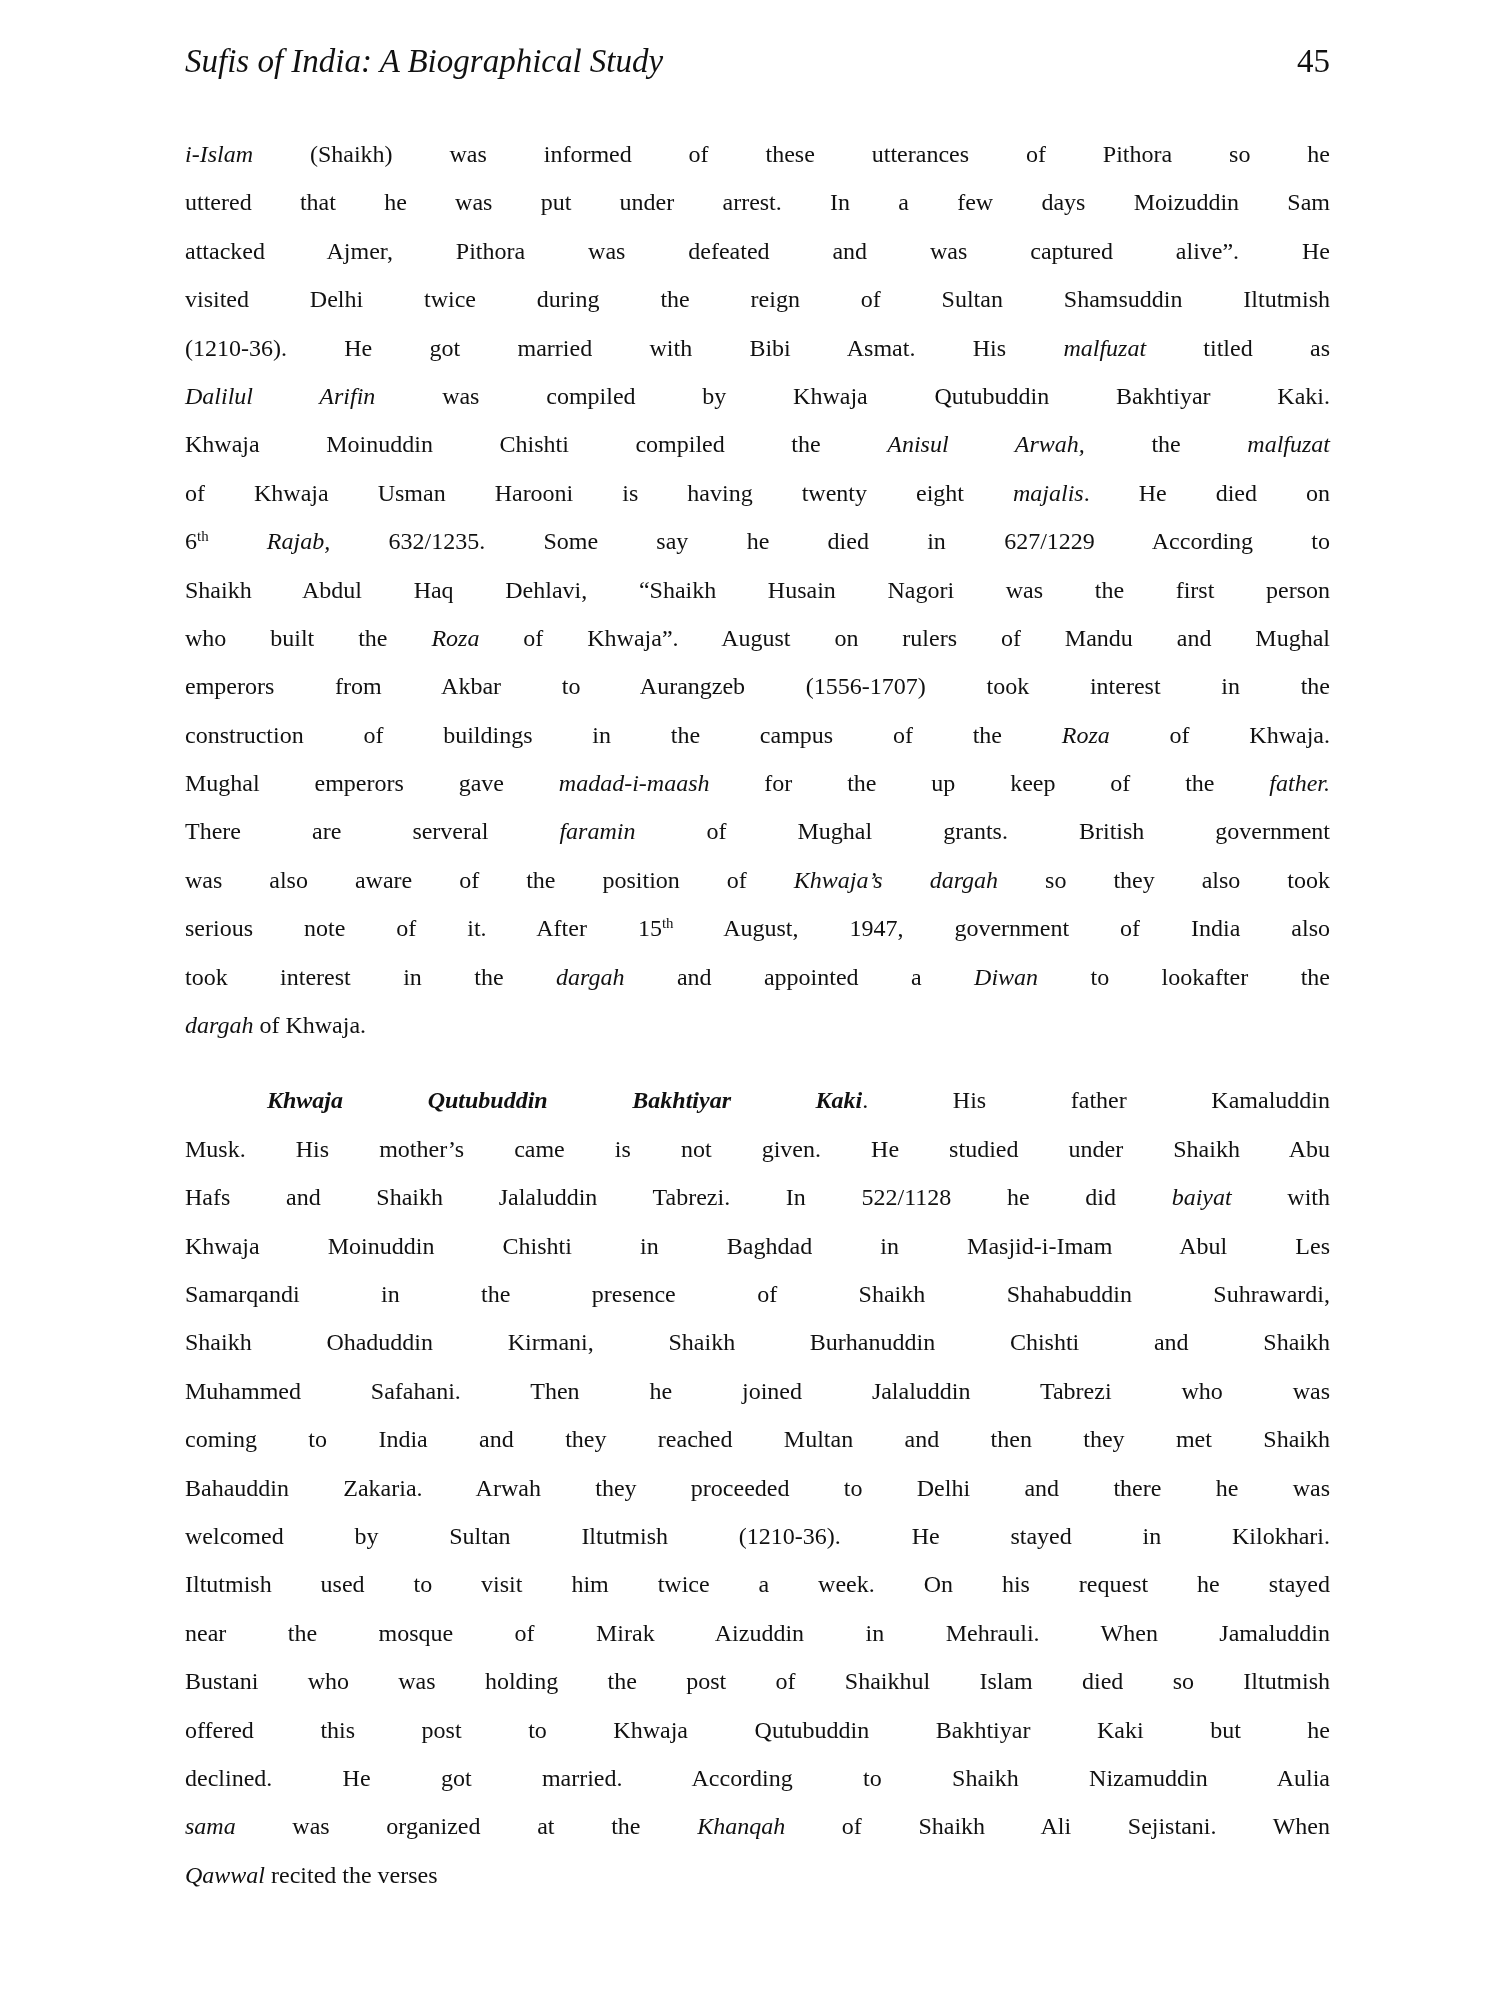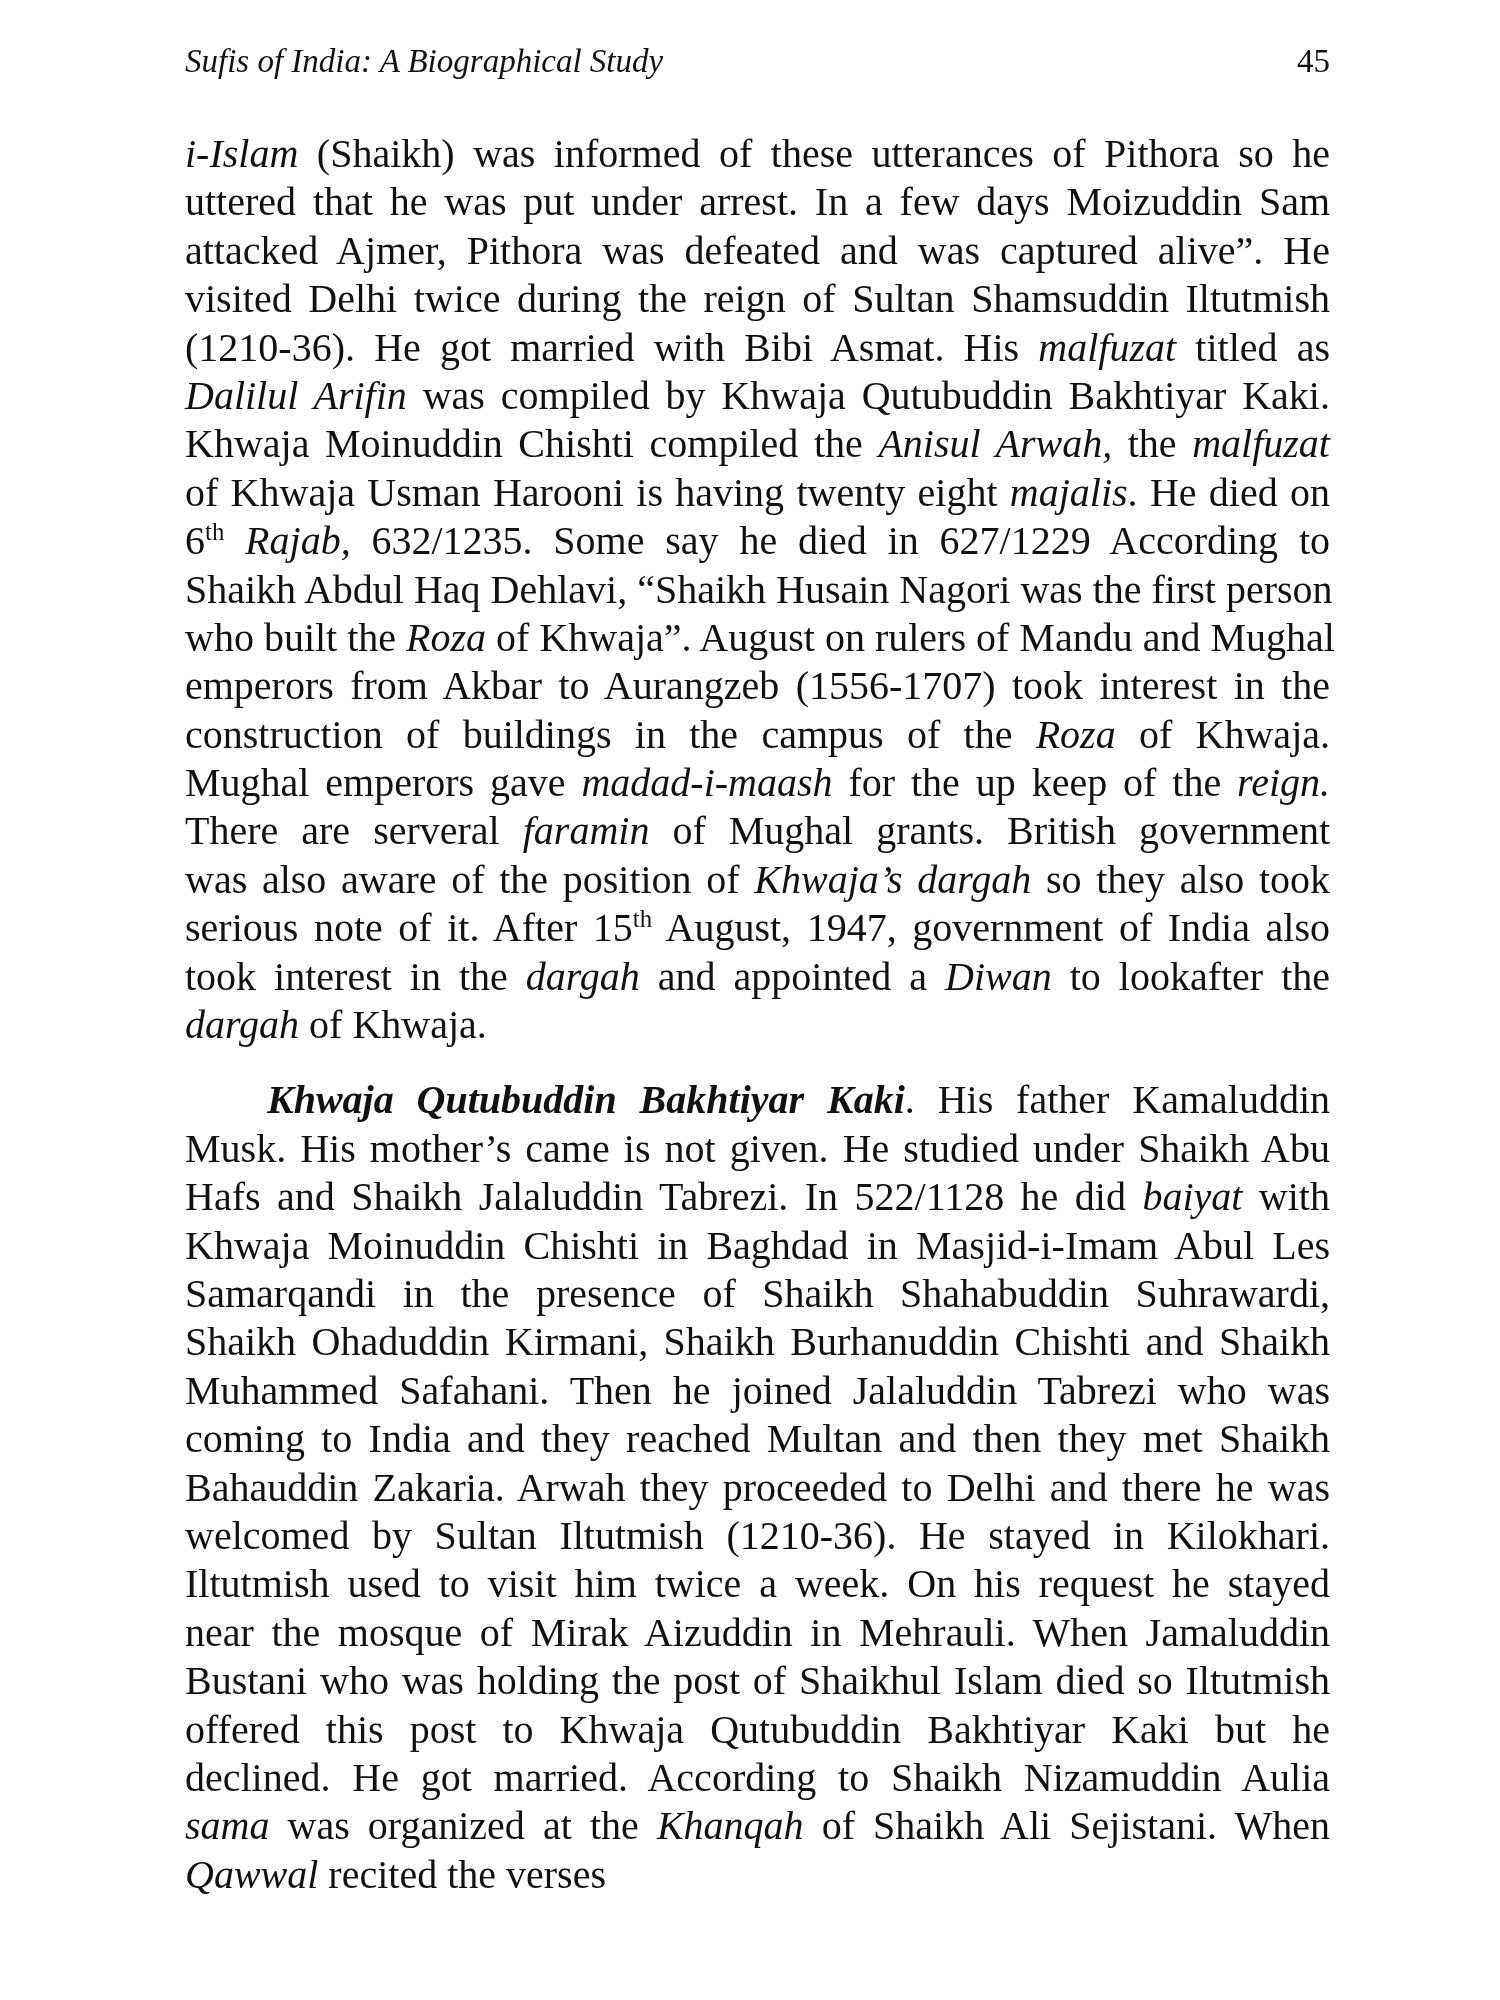--- a/index.html
+++ b/index.html
@@ -1,21 +1,21 @@
 <!DOCTYPE html>
 <html><head>
 <meta charset="utf-8">
 <style>
   html, body { margin:0; padding:0; background:#ffffff; }
   body { width:1500px; height:2000px; position:relative; overflow:hidden; color:#111; }
   .page { position:absolute; left:185px; top:0; width:1145px; font-family:"Liberation Serif", "DejaVu Serif", serif; }
   .running-head { position:absolute; top:43px; left:0; width:1145px; height:46px; font-size:33px; }
   .running-head .title { position:absolute; left:0; top:0; font-style:italic; }
   .running-head .pageno { position:absolute; right:0; top:0; }
-  .body { position:absolute; top:130px; left:0; width:1145px; font-size:40px; line-height:48.4px; }
+  .body { position:absolute; top:130px; left:0; width:1145px; font-size:24px; line-height:48.4px; }
   .line { display:block; height:48.4px; white-space:nowrap; text-align:justify; text-align-last:justify; }
   .line.last { text-align-last:left; }
   .para-gap { height:27px; }
   .indent { padding-left:82px; }
   i { font-style:italic; }
   b { font-weight:bold; }
   sup { font-size:0.62em; vertical-align:0.55em; line-height:0; }
 </style>
 </head>
 <body>
@@ -33,21 +33,21 @@
         <span class="line"><span>visited Delhi twice during the reign of Sultan Shamsuddin Iltutmish</span></span>
         <span class="line"><span>(1210-36). He got married with Bibi Asmat. His </span><i>malfuzat</i><span> titled as</span></span>
         <span class="line"><i>Dalilul Arifin</i><span> was compiled by Khwaja Qutubuddin Bakhtiyar Kaki.</span></span>
         <span class="line"><span>Khwaja Moinuddin Chishti compiled the </span><i>Anisul Arwah,</i><span> the </span><i>malfuzat</i></span>
         <span class="line"><span>of Khwaja Usman Harooni is having twenty eight </span><i>majalis</i><span>. He died on</span></span>
         <span class="line"><span>6</span><sup>th</sup><span> </span><i>Rajab,</i><span> 632/1235. Some say he died in 627/1229 According to</span></span>
         <span class="line"><span>Shaikh Abdul Haq Dehlavi, “Shaikh Husain Nagori was the first person</span></span>
         <span class="line"><span>who built the </span><i>Roza</i><span> of Khwaja”. August on rulers of Mandu and Mughal</span></span>
         <span class="line"><span>emperors from Akbar to Aurangzeb (1556-1707) took interest in the</span></span>
         <span class="line"><span>construction of buildings in the campus of the </span><i>Roza</i><span> of Khwaja.</span></span>
-        <span class="line"><span>Mughal emperors gave </span><i>madad-i-maash</i><span> for the up keep of the </span><i>reign.</i></span>
+        <span class="line"><span>Mughal emperors gave </span><i>madad-i-maash</i><span> for the up keep of the </span><i>father.</i></span>
         <span class="line"><span>There are serveral </span><i>faramin</i><span> of Mughal grants. British government</span></span>
         <span class="line"><span>was also aware of the position of </span><i>Khwaja’s dargah</i><span> so they also took</span></span>
         <span class="line"><span>serious note of it. After 15</span><sup>th</sup><span> August, 1947, government of India also</span></span>
         <span class="line"><span>took interest in the </span><i>dargah</i><span> and appointed a </span><i>Diwan</i><span> to lookafter the</span></span>
         <span class="line last"><i>dargah</i><span> of Khwaja.</span></span>
       </div>
       <div class="para-gap"></div>
       <div>
         <span class="line indent"><b style="font-style: italic;">Khwaja Qutubuddin Bakhtiyar Kaki</b><span>. His father Kamaluddin</span></span>
         <span class="line"><span>Musk. His mother’s came is not given. He studied under Shaikh Abu</span></span>

